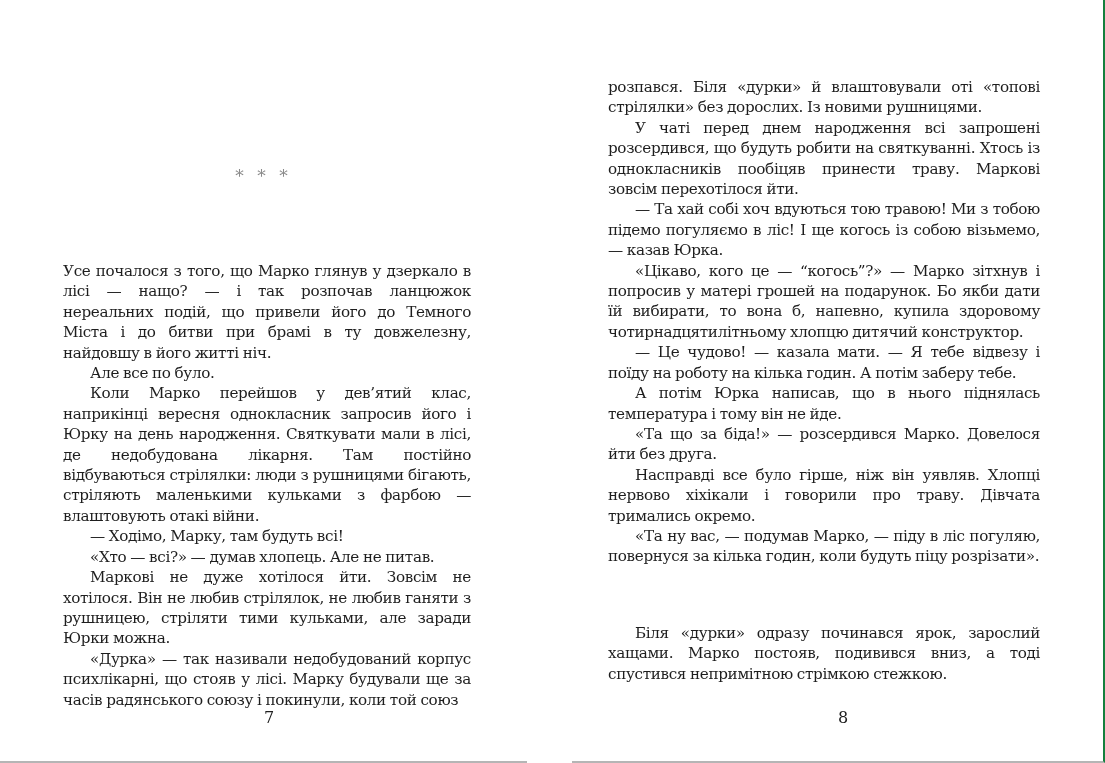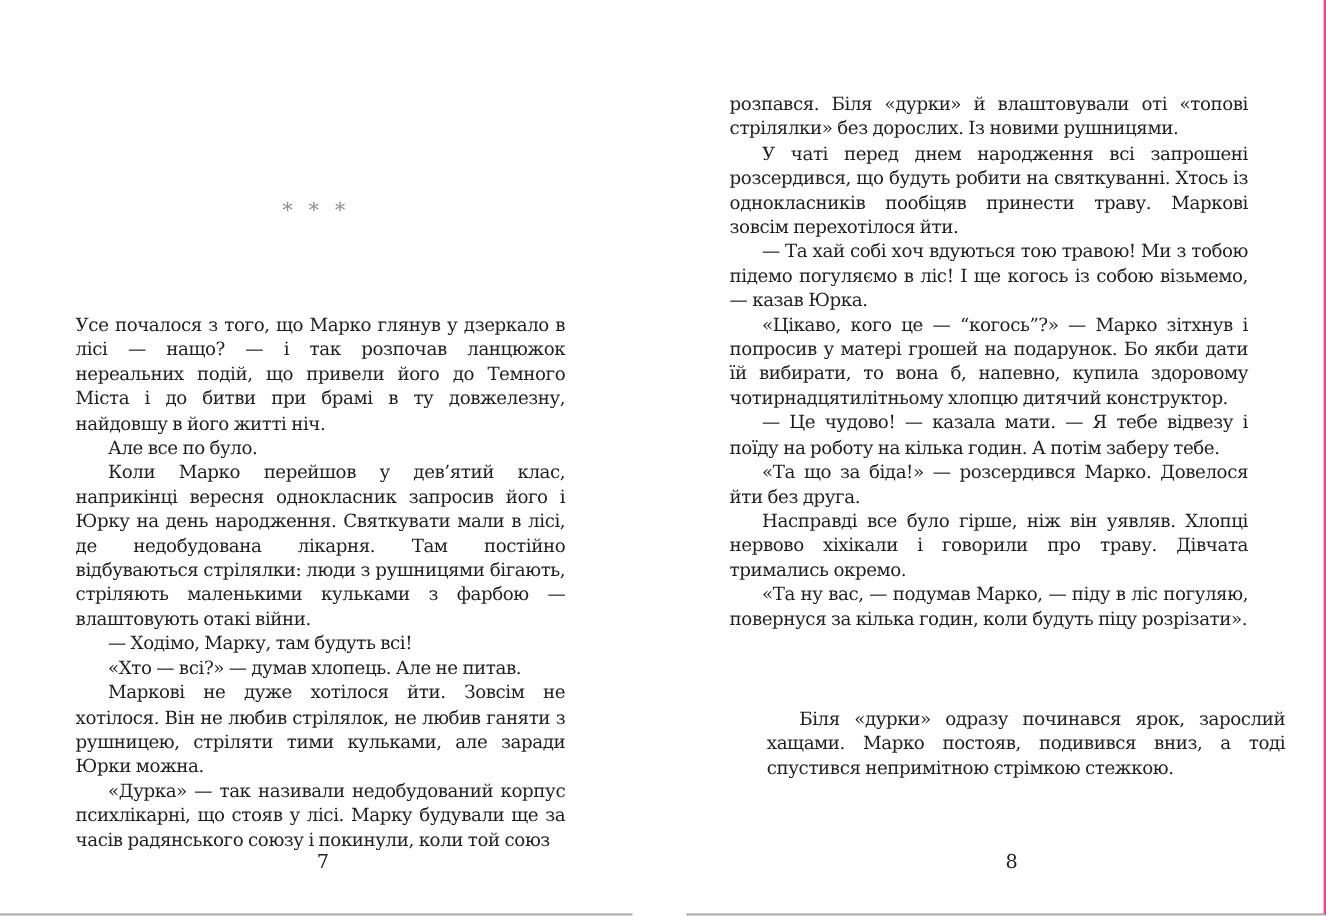--- a/index.html
+++ b/index.html
@@ -24,21 +24,21 @@
     }
     .page-left {
       left: 0;
       width: 527px;
       border-bottom: 2px solid #b5b5b5;
     }
     .page-right {
       left: 572px;
       width: 533px;
       border-bottom: 2px solid #b5b5b5;
-      border-right: 2px solid #ec4899;
+      border-right: 2px solid #15803d;
     }
     .text-block {
       position: absolute;
       font-size: 15.2px;
       line-height: 20.4px;
       text-align: justify;
       letter-spacing: -0.35px;
       word-spacing: -0.5px;
     }
     .left-text {
@@ -46,23 +46,22 @@
       top: 261px;
       width: 408px;
     }
     .right-text {
       left: 36px;
       top: 77px;
       width: 432px;
     }
     .right-text-2 {
       left: 36px;
-      top: 589px;
+      top: 623px;
       width: 432px;
-      margin-left: 31px;
     }
     .para {
       margin: 0;
       text-indent: 27px;
     }
     .para.noindent {
       text-indent: 0;
     }
     .asterisks {
       position: absolute;
@@ -102,20 +101,21 @@
   <div class="page-number">7</div>
 </div>
 
 <div class="page page-right">
   <div class="text-block right-text">
     <p class="para noindent">розпався. Біля «дурки» й влаштовували оті «топові стрілялки» без дорослих. Із новими рушницями.</p>
     <p class="para">У чаті перед днем народження всі запрошені розсердився, що будуть робити на святкуванні. Хтось із однокласників пообіцяв принести траву. Маркові зовсім перехотілося йти.</p>
     <p class="para">— Та хай собі хоч вдуються тою травою! Ми з тобою підемо погуляємо в ліс! І ще когось із собою візьмемо, — казав Юрка.</p>
     <p class="para">«Цікаво, кого це — “когось”?» — Марко зітхнув і попросив у матері грошей на подарунок. Бо якби дати їй вибирати, то вона б, напевно, купила здоровому чотирнадцятилітньому хлопцю дитячий конструктор.</p>
     <p class="para">— Це чудово! — казала мати. — Я тебе відвезу і поїду на роботу на кілька годин. А потім заберу тебе.</p>
+    <p class="para">А потім Юрка написав, що в нього піднялась температура і тому він не йде.</p>
     <p class="para">«Та що за біда!» — розсердився Марко. Довелося йти без друга.</p>
     <p class="para">Насправді все було гірше, ніж він уявляв. Хлопці нервово хіхікали і говорили про траву. Дівчата тримались окремо.</p>
     <p class="para">«Та ну вас, — подумав Марко, — піду в ліс погуляю, повернуся за кілька годин, коли будуть піцу розрізати».</p>
   </div>
   <div class="text-block right-text-2">
     <p class="para">Біля «дурки» одразу починався ярок, зарослий хащами. Марко постояв, подивився вниз, а тоді спустився непримітною стрімкою стежкою.</p>
   </div>
   <div class="page-number">8</div>
 </div>
 

